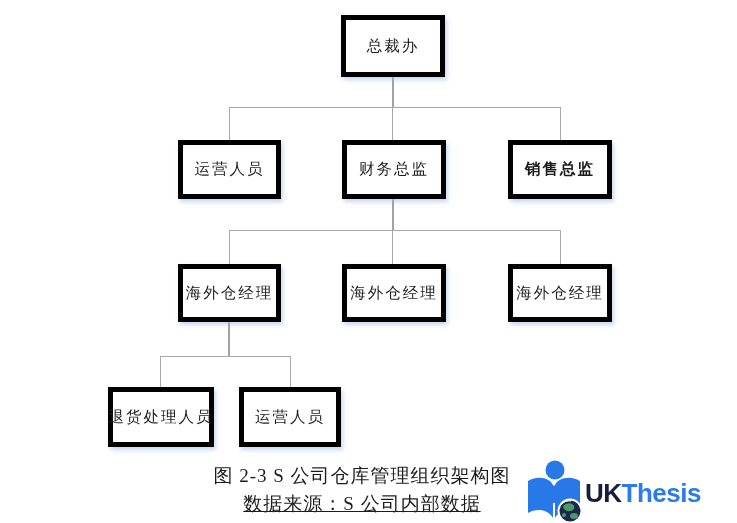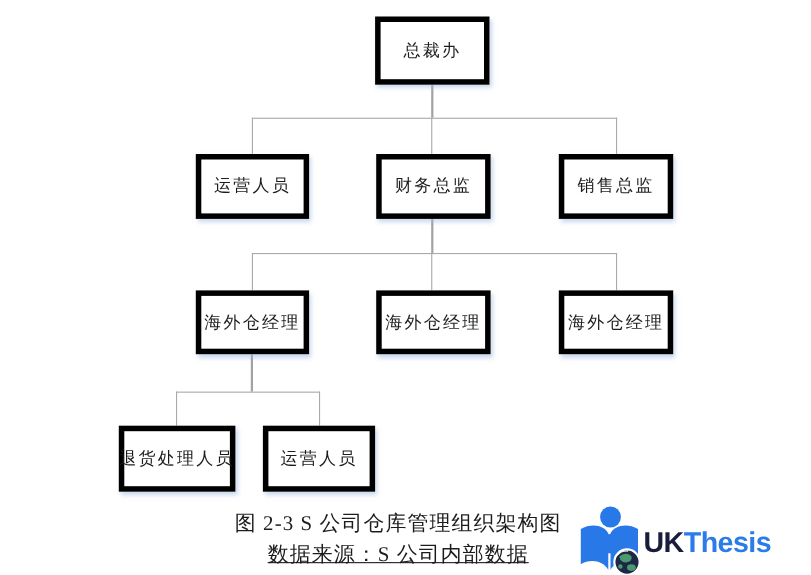--- a/index.html
+++ b/index.html
@@ -90,21 +90,21 @@
   <div class="vline" style="left:560px; top:230px; height:34px;"></div>
 
   <div class="vline stem" style="left:228px; top:322px; height:34px;"></div>
   <div class="hline" style="left:160px; top:356px; width:131px;"></div>
   <div class="vline" style="left:160px; top:356px; height:31px;"></div>
   <div class="vline" style="left:290px; top:356px; height:31px;"></div>
 
   <div class="node" style="left:341px; top:15px;  width:104px; height:62px;">总裁办</div>
   <div class="node" style="left:178px; top:140px; width:103px; height:59px;">运营人员</div>
   <div class="node" style="left:342px; top:140px; width:104px; height:59px;">财务总监</div>
-  <div class="node" style="left:508px; top:140px; width:104px; height:59px;">销售总监</div>
+  <div class="node" style="left:508px; top:140px; width:104px; height:59px;font-weight:bold;">销售总监</div>
   <div class="node" style="left:178px; top:264px; width:103px; height:58px;">海外仓经理</div>
   <div class="node" style="left:342px; top:264px; width:104px; height:58px;">海外仓经理</div>
   <div class="node" style="left:508px; top:264px; width:104px; height:58px;">海外仓经理</div>
   <div class="node" style="left:239px; top:387px; width:102px; height:60px;">运营人员</div>
   <div class="node" style="left:108px; top:387px; width:106px; height:60px;">退货处理人员</div>
 
   <div class="caption title">图 2-3 S 公司仓库管理组织架构图</div>
   <div class="caption source">数据来源：S 公司内部数据</div>
 
   <div class="logo">

